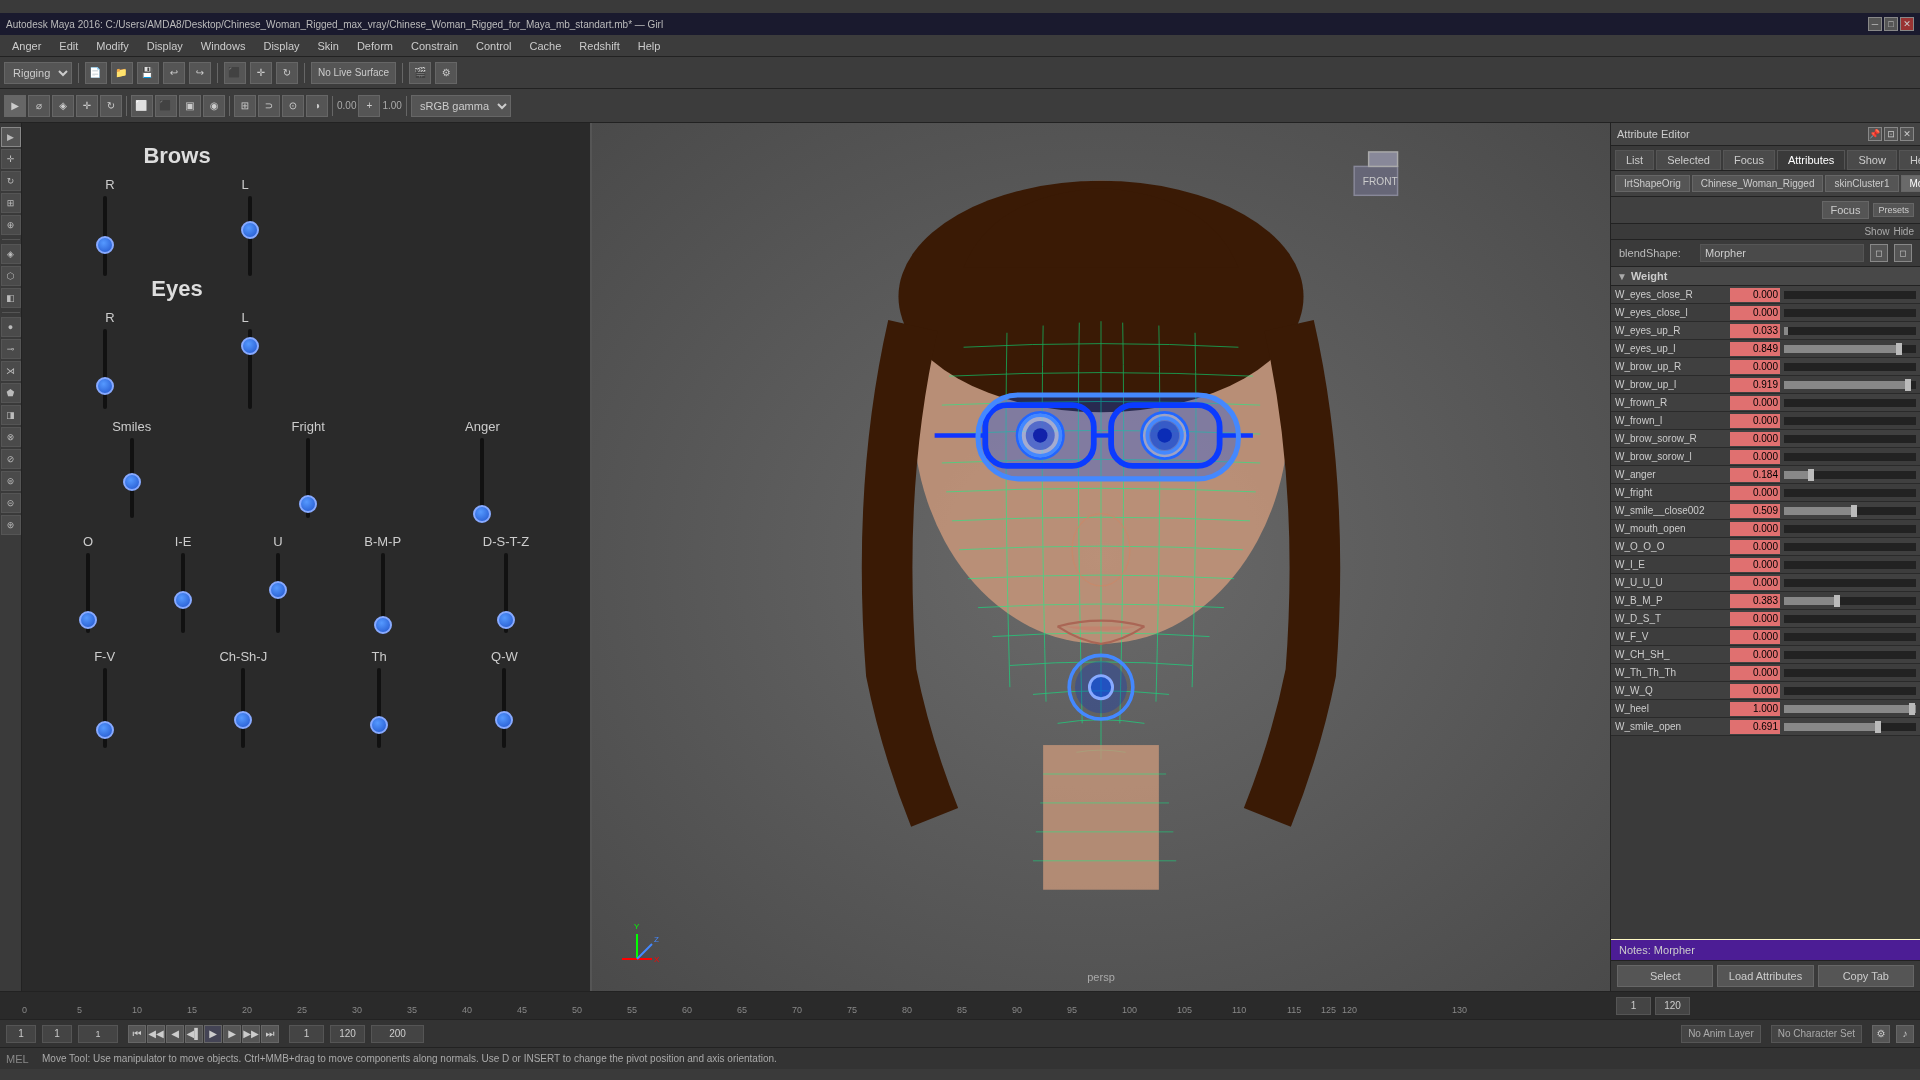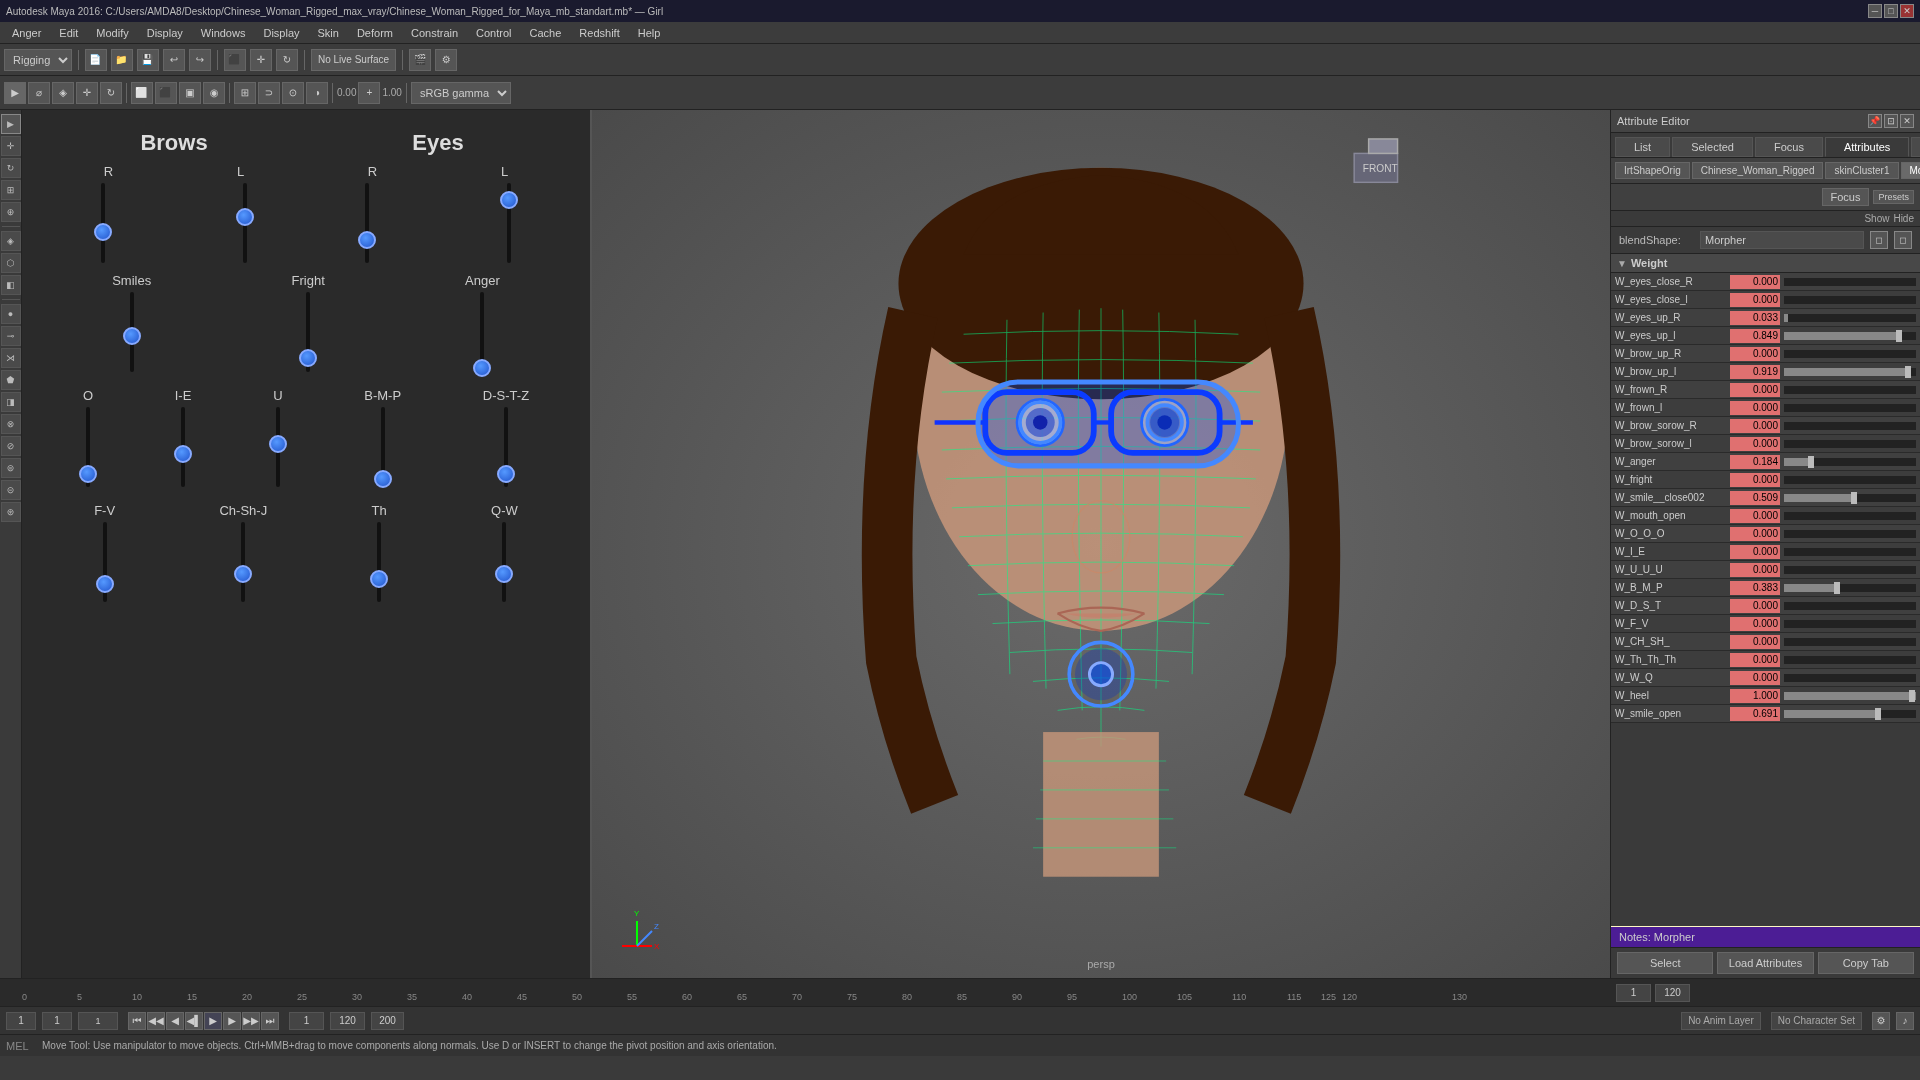--- a/index.html
+++ b/index.html
@@ -18,20 +18,21 @@
     #title-bar {
       width: 100%;
       height: 22px;
       background: #1a1a2e;
       display: flex;
       align-items: center;
       justify-content: space-between;
       padding: 0 6px;
       color: #bbb;
       font-size: 10px;
+      margin-top: 13px;
     }
     #title-bar-controls {
       display: flex;
       gap: 2px;
     }
     .win-btn {
       width: 14px;
       height: 14px;
       background: #555;
       border: 1px solid #888;
@@ -273,21 +274,21 @@
 
     #attr-editor-tabs {
       display: flex;
       gap: 2px;
       padding: 4px 4px 0;
       background: #3a3a3a;
       border-bottom: 1px solid #222;
     }
 
     .attr-tab {
-      padding: 3px 18px;
+      padding: 3px 10px;
       background: #4a4a4a;
       border: 1px solid #555;
       color: #ccc;
       font-size: 11px;
       cursor: pointer;
     }
     .attr-tab.active {
       background: #3a3a3a;
       border-bottom: 1px solid #3a3a3a;
       color: #fff;
@@ -662,21 +663,21 @@
       <div class="toolbar-icon-btn" style="width:18px;height:18px;font-size:8px;">◉</div>
       <div class="toolbar-icon-btn" style="width:18px;height:18px;font-size:8px;">⬛</div>
       <div class="toolbar-icon-btn" style="width:18px;height:18px;font-size:8px;">⊕</div>
       <div class="toolbar-icon-btn" style="width:18px;height:18px;font-size:8px;">◎</div>
       <div class="toolbar-icon-btn" style="width:18px;height:18px;font-size:8px;">⊙</div>
       <div class="toolbar-icon-btn" style="width:18px;height:18px;font-size:8px;">◯</div>
     </div>
 
     <div id="viewport-left-panel">
 
-      <div style="display:flex;justify-content:flex-start;margin-bottom:10px;">
+      <div style="display:flex;justify-content:flex-start;margin-bottom:10px;flex-direction:column;">
         <div style="width:270px;">
           <div class="morph-section-title">Brows</div>
           <div style="display:flex;justify-content:space-around;margin-bottom:4px;">
             <span class="morph-label">R</span>
             <span class="morph-label">L</span>
           </div>
           <div style="display:flex;justify-content:space-around;gap:20px;">
             <div class="morph-col">
               <div class="morph-slider-track" style="height:80px;">
                 <div class="morph-slider-knob" style="top:40px;"></div>
@@ -1199,21 +1200,21 @@
     <div class="playback-btn">◀</div>
     <div class="playback-btn">◀▌</div>
     <div class="playback-btn" style="background:#445;">▶</div>
     <div class="playback-btn">▶</div>
     <div class="playback-btn">▶▶</div>
     <div class="playback-btn">⏭</div>
   </div>
 
   <input type="text" class="bottom-input" value="1" style="width: 35px; margin-left: 4px;">
   <input type="text" class="bottom-input" value="120" style="width: 35px;">
-  <input type="text" class="bottom-input" value="200" style="width: 33px;">
+  <input type="text" class="bottom-input" value="200" style="width: 53px;">
 
   <div style="flex:1"></div>
 
   <div style="background:#444;border:1px solid #555;padding:1px 6px;height:18px;display:flex;align-items:center;">
     <span style="font-size:10px;color:#aaa;">No Anim Layer</span>
   </div>
 
   <div style="background:#444;border:1px solid #555;padding:1px 6px;height:18px;display:flex;align-items:center;margin-left:4px;">
     <span style="font-size:10px;color:#aaa;">No Character Set</span>
   </div>

